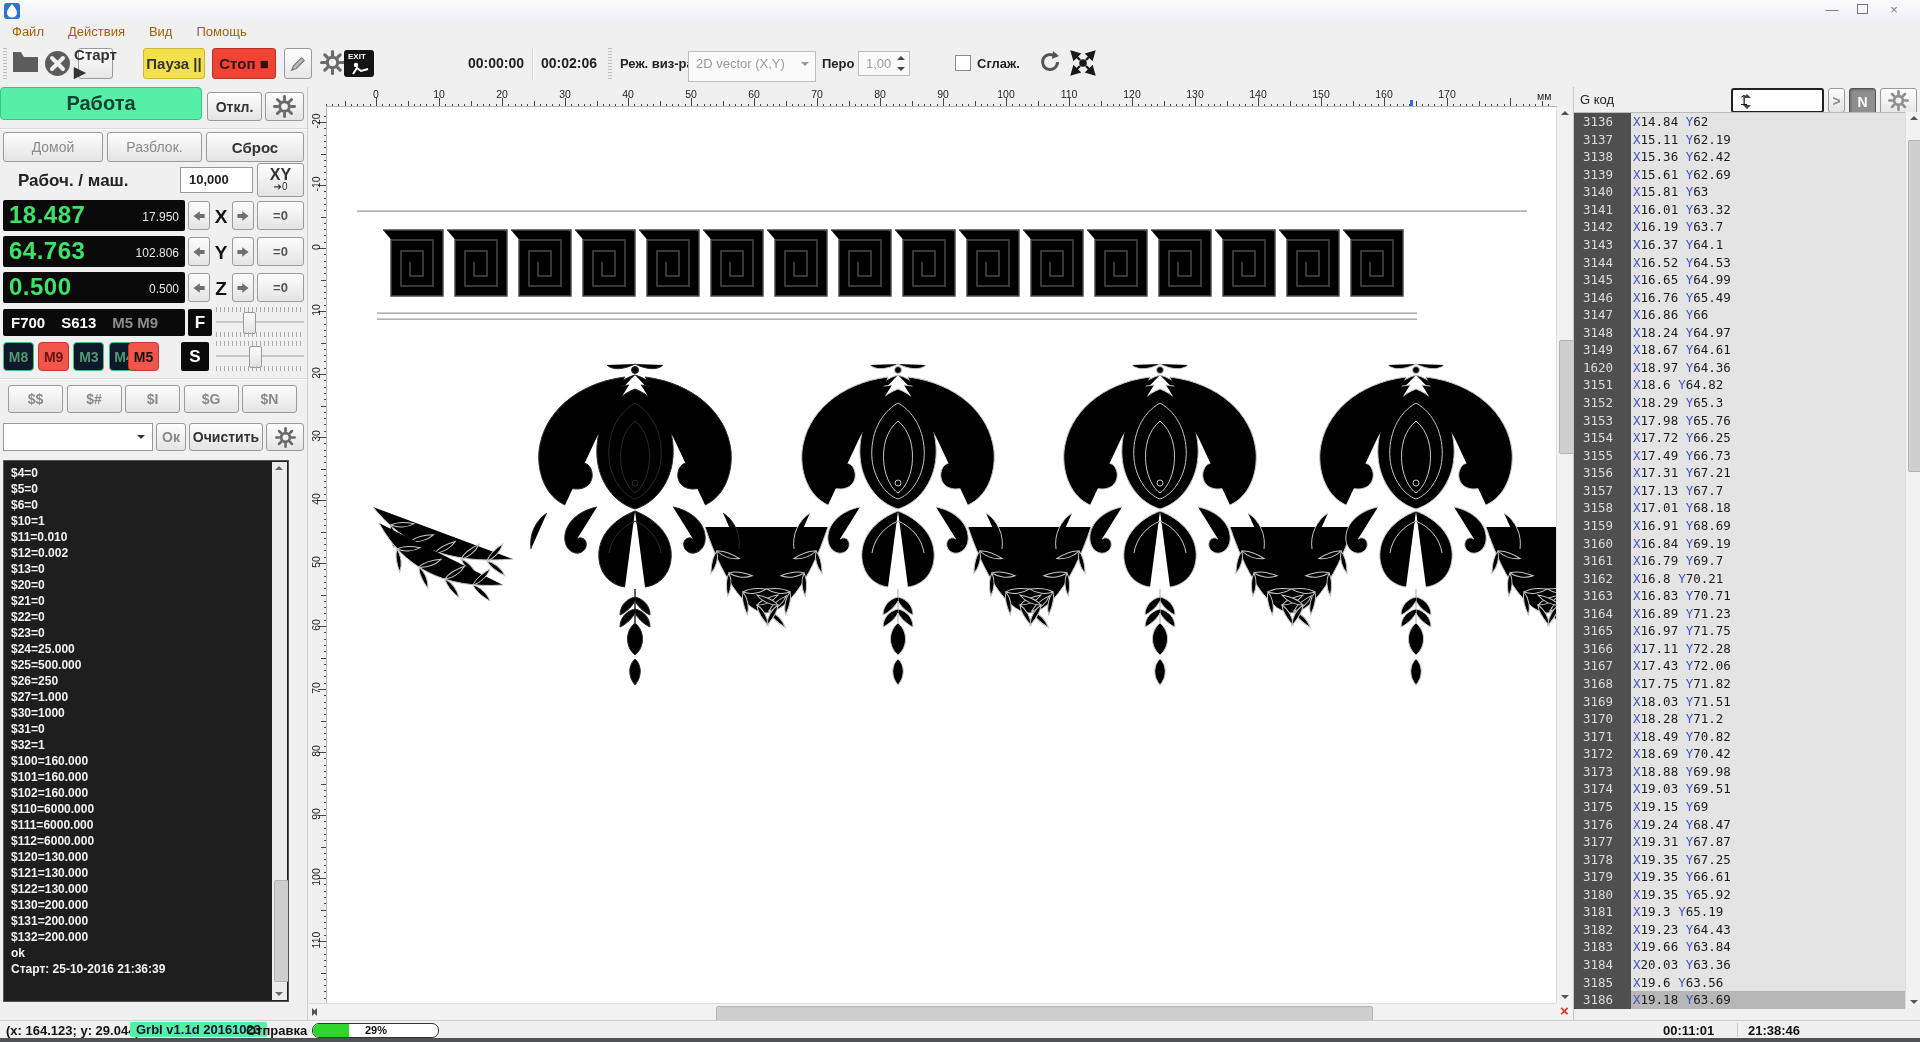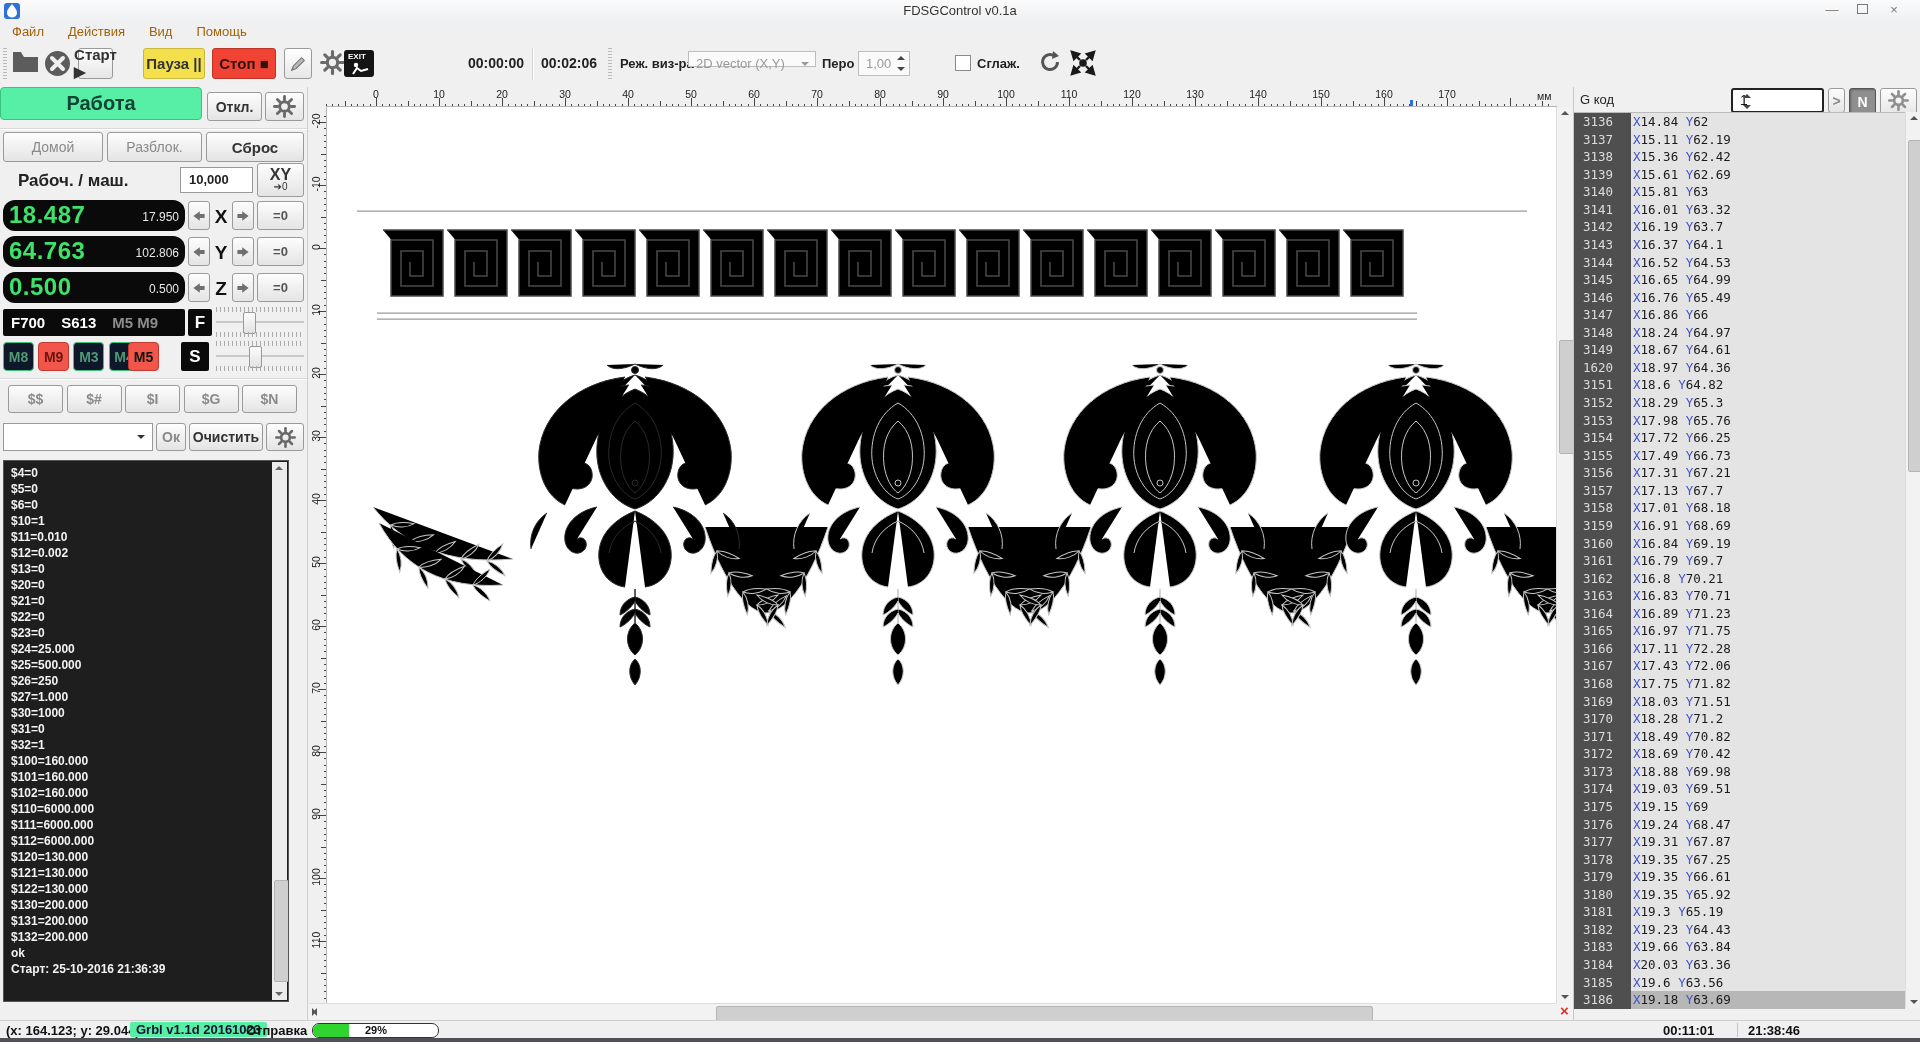--- a/index.html
+++ b/index.html
@@ -19,38 +19,38 @@
   
   #toolbar{position:absolute;left:0;top:42px;width:1920px;height:45px;background:#f0f0f0;border-bottom:1px solid #d2d2d2}
   .grip{position:absolute;top:6px;width:4px;height:32px;background:repeating-linear-gradient(#bbb 0 1px,transparent 1px 3px)}
   .tbtn{position:absolute;top:6px;height:31px;border:1px solid #9a9a9a;border-radius:3px;
         background:linear-gradient(#ffffff,#e6e6e6);font-weight:bold;font-size:15px;color:#333;
         display:flex;align-items:center;justify-content:center;box-sizing:border-box}
   .icbtn{position:absolute;top:8px;display:flex;align-items:center;justify-content:center}
   .tsep{position:absolute;top:6px;width:1px;height:32px;background:#d6d6d6;border-right:1px solid #fff}
   .ttime{position:absolute;top:13px;font-weight:bold;font-size:14px;color:#222}
   .tlabel{position:absolute;top:14px;font-weight:bold;font-size:13px;color:#222}
-  #vizsel{position:absolute;left:688px;top:9px;width:128px;height:16px;border:1px solid #bdbdbd;background:#fafafa;
+  #vizsel{position:absolute;left:688px;top:9px;width:128px;height:31px;border:1px solid #bdbdbd;background:#fafafa;
           color:#9a9a9a;font-size:13px;line-height:23px;padding-left:7px;box-sizing:border-box}
   #vizsel .dd{position:absolute;right:6px;top:10px;width:0;height:0;border:4px solid transparent;border-top-color:#999}
   #penspin{position:absolute;left:858px;top:9px;width:52px;height:25px;border:1px solid #bdbdbd;background:#fafafa;box-sizing:border-box;
            color:#9a9a9a;font-size:13px;line-height:23px;padding-left:7px}
   .updown{position:absolute;right:2px;top:2px;width:13px;height:19px}
   .updown b{position:absolute;left:3px;width:0;height:0;border:4px solid transparent}
   .updown b.u{top:2px;border-bottom-color:#444;border-top-width:0}
   .updown b.d{bottom:2px;border-top-color:#444;border-bottom-width:0}
   #chk{position:absolute;left:955px;top:13px;width:14px;height:14px;border:1px solid #8a8a8a;background:#fff}
   
   #leftpanel{position:absolute;left:0;top:87px;width:307px;height:935px;background:#f0f0f0}
   .btn{position:absolute;border:1px solid #9a9a9a;border-radius:3px;background:linear-gradient(#fdfdfd,#e4e4e4);
        display:flex;align-items:center;justify-content:center;box-sizing:border-box;font-size:14px;color:#333}
   #modebtn{left:3px;top:5px;width:200px;height:31px;background:#57efa5;border:1px solid #35c57e;border-radius:4px;
            font-size:20px;font-weight:bold;color:#143;display:flex;align-items:center;justify-content:center}
   .hr{position:absolute;left:0;width:307px;height:0;border-top:1px solid #d9d9d9;border-bottom:1px solid #fff}
-  .dro{position:absolute;left:3px;width:182px;height:31px;background:#0a0a0a;border-radius:12px;color:#3ee26a}
+  .dro{position:absolute;left:3px;width:182px;height:31px;background:#0a0a0a;border-radius:2px;color:#3ee26a}
   .dro .main{position:absolute;left:6px;top:1px;font-size:24px;font-weight:bold;letter-spacing:.5px}
   .dro .sub{position:absolute;right:6px;bottom:7px;color:#e8e8e8;font-size:12px}
   .axlab{position:absolute;font-size:19px;font-weight:bold;color:#111;width:20px;text-align:center}
   .mini{font-size:13px;font-weight:bold;color:#555}
   .mbtn{position:absolute;top:0;width:31px;height:29px;border-radius:4px;border:1px solid #888;
         font-weight:bold;font-size:14px;display:flex;align-items:center;justify-content:center;box-sizing:border-box}
   .mg{background:#0f172a;color:#4f9973;border-color:#3cc27e}
   .mr{background:#f2564a;color:#6b1410;border-color:#c23a30}
   .mra{background:#f2564a;color:#111;border-color:#c23a30}
   .blackbox{background:#0a0a0a;color:#fff;font-weight:bold;display:flex;align-items:center;justify-content:center;border-radius:2px}
@@ -139,21 +139,20 @@
       </symbol>
   </defs>
 </svg>
 
 <div id="titlebar">
   <span id="appicon">
     <svg width="12" height="14" viewBox="0 0 12 14">
         <path d="M6 0 C8 3 11 5 11 9 A5 4.5 0 0 1 1 9 C1 5 4 3 6 0 Z" fill="#fff"></path>
       </svg>
   </span>
-  <span id="wtitle">FDSGControl v0.1a</span>
   <span class="wctl" id="wmin">—</span>
   <span class="wctl" id="wmax"><i></i></span>
   <span class="wctl" id="wclose">×</span>
 </div>
 
 <div id="menubar"><span class="mi">Файл</span><span class="mi">Действия</span><span class="mi">Вид</span><span class="mi">Помощь</span></div>
 
 <div id="toolbar">
   <div class="grip" style="left:3px"></div>
   <span class="icbtn" style="left:12px">

